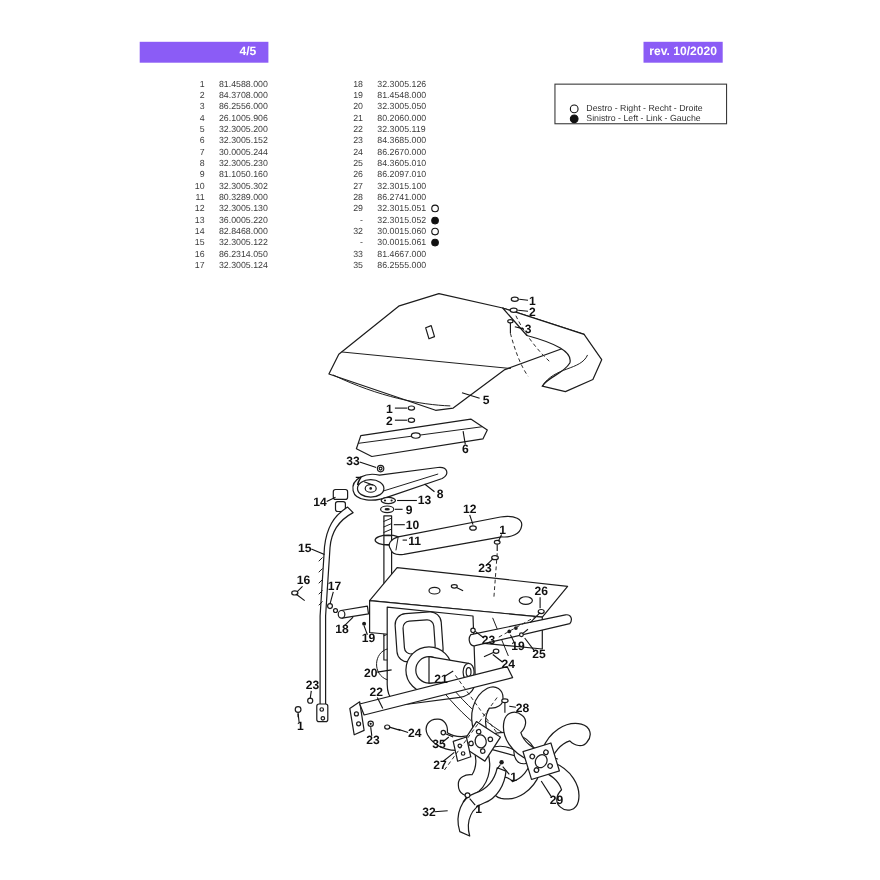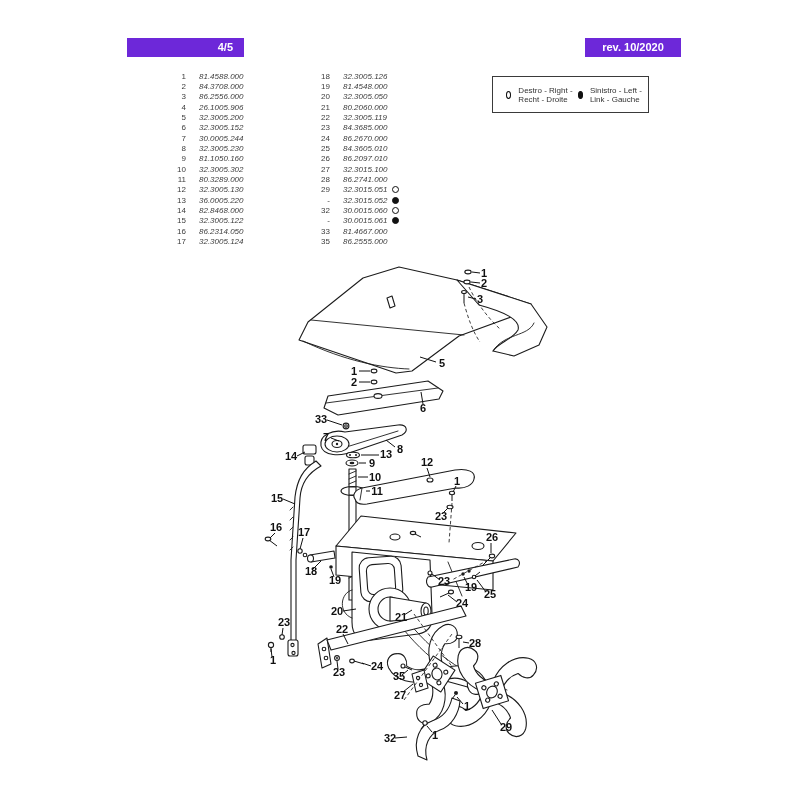--- a/index.html
+++ b/index.html
@@ -1,32 +1,32 @@
 <!DOCTYPE html>
 <html><head>
 <meta charset="utf-8">
 <style>
   html,body{margin:0;padding:0;background:#fff;}
   body{width:800px;height:800px;position:relative;font-family:"Liberation Sans",sans-serif;overflow:hidden;}
-  .badge{position:absolute;background:#6d28d9;color:#fff;font-size:11px;font-weight:bold;
+  .badge{position:absolute;background:#8b5cf6;color:#fff;font-size:11px;font-weight:bold;
          height:19px;line-height:19px;}
   #badge-page{left:127px;top:38px;width:117px;text-align:right;padding-right:11px;box-sizing:border-box;}
-  #badge-rev{left:585px;top:38px;width:96px;text-align:center;}
+  #badge-rev{left:585px;top:38px;width:72px;text-align:center;}
   .plist{position:absolute;top:71px;font-size:8px;color:#3c3c3c;}
   #plist1{left:164px;}
   #plist2{left:303px;}
   .prow{display:flex;align-items:center;height:10.35px;white-space:nowrap;}
   .pn{width:22px;text-align:right;}
   #plist2 .pn{width:27px;}
-  .pc{margin-left:13px;font-style:italic;}
+  .pc{margin-left:13px;}
   #plist2 .pc{}
   .mark{width:7px;height:7px;border-radius:50%;border:1.2px solid #111;margin-left:4px;display:inline-block;box-sizing:border-box;}
   .mark.filled{background:#111;}
-  #legend{position:absolute;left:492px;top:76px;width:157px;height:37px;border:1.2px solid #3a3a3a;box-sizing:border-box;
-          display:flex;flex-direction:row;justify-content:flex-end;padding-left:13px;}
+  #legend{position:absolute;left:504px;top:76px;width:157px;height:37px;border:1.2px solid #3a3a3a;box-sizing:border-box;
+          display:flex;flex-direction:column;justify-content:flex-end;padding-left:13px;}
   .lrow{display:flex;align-items:center;font-size:8px;color:#333;}
   .lcirc{width:8px;height:8px;border-radius:50%;border:1.3px solid #111;box-sizing:border-box;margin-right:7px;}
   .lcirc.filled{background:#111;}
   #diag{position:absolute;left:0;top:0;}
   #diag .part{fill:#fff;stroke:#1c1c1c;stroke-width:1.1;stroke-linejoin:round;stroke-linecap:round;}
   #diag .thin{fill:none;stroke:#1c1c1c;stroke-width:0.9;stroke-linecap:round;}
   #diag .dash{fill:none;stroke:#2a2a2a;stroke-width:0.9;stroke-dasharray:3.5 2.5;}
   #diag .leader{stroke:#111;stroke-width:1;fill:none;}
   #diag .co{font:bold 11px "Liberation Sans",sans-serif;fill:#101010;text-anchor:middle;}
   #diag .hwf{fill:#1c1c1c;stroke:none;}

